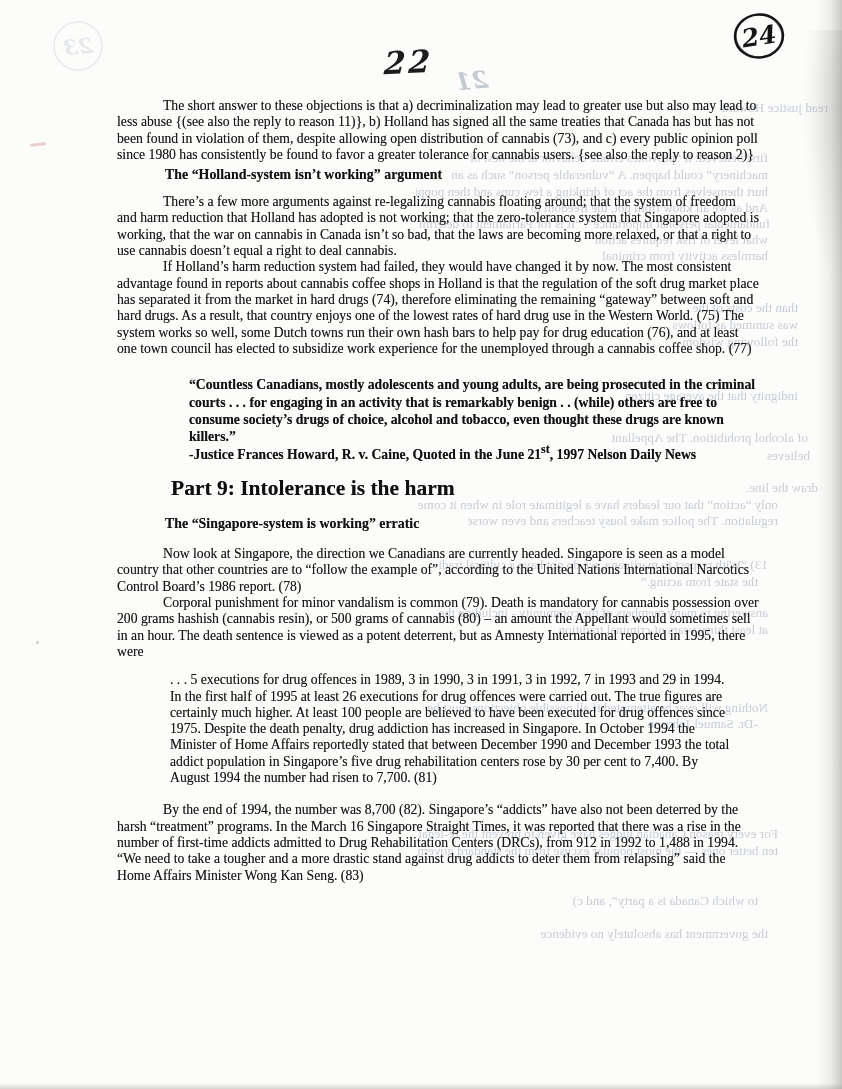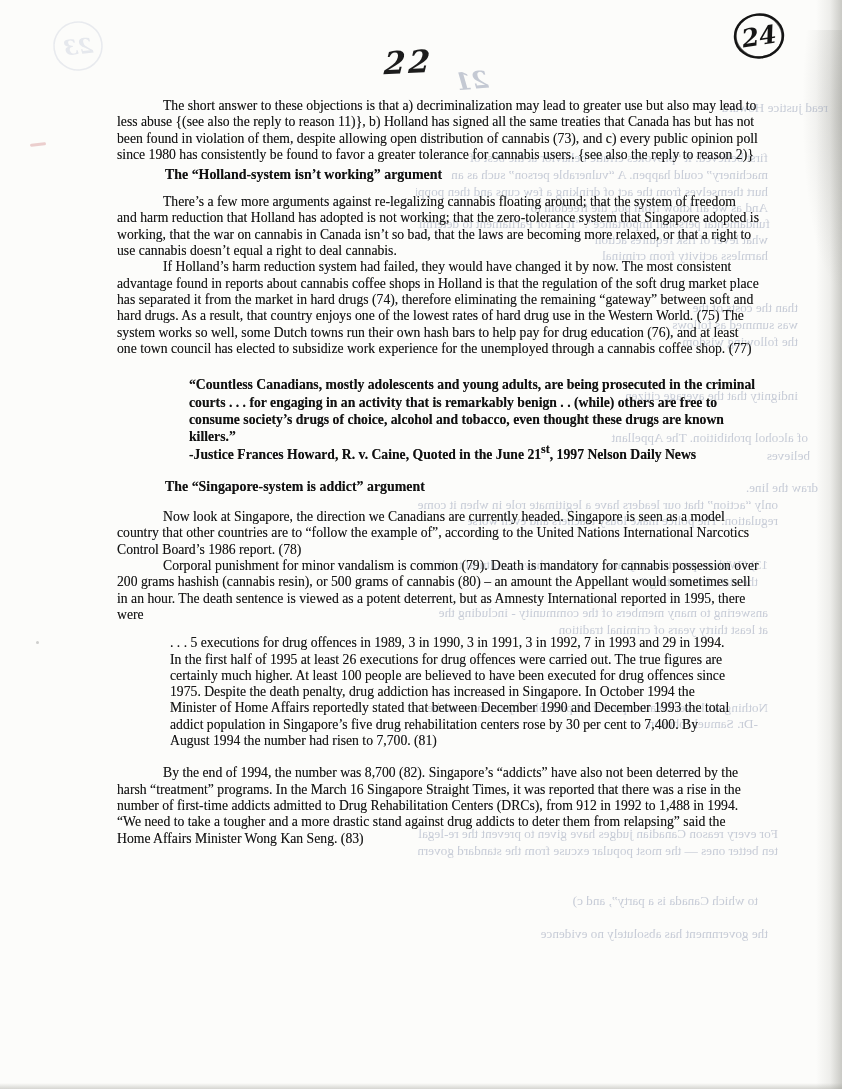--- a/index.html
+++ b/index.html
@@ -141,22 +141,23 @@
     <h3 class="subhead">The “Holland-system isn’t working” argument</h3>
 
     <p>There’s a few more arguments against re-legalizing cannabis floating around; that the system of freedom and harm reduction that Holland has adopted is not working; that the zero-tolerance system that Singapore adopted is working, that the war on cannabis in Canada isn’t so bad, that the laws are becoming more relaxed, or that a right to use cannabis doesn’t equal a right to deal cannabis.</p>
     <p>If Holland’s harm reduction system had failed, they would have changed it by now. The most consistent advantage found in reports about cannabis coffee shops in Holland is that the regulation of the soft drug market place has separated it from the market in hard drugs (74), therefore eliminating the remaining “gateway” between soft and hard drugs. As a result, that country enjoys one of the lowest rates of hard drug use in the Western World. (75) The system works so well, some Dutch towns run their own hash bars to help pay for drug education (76), and at least one town council has elected to subsidize work experience for the unemployed through a cannabis coffee shop. (77)</p>
 
     <div class="bq">
       <p>“Countless Canadians, mostly adolescents and young adults, are being prosecuted in the criminal courts . . . for engaging in an activity that is remarkably benign . .  (while) others are free to consume society’s drugs of choice, alcohol and tobacco, even thought these drugs are known killers.”</p>
       <p><span>-Justice Frances Howard, R. v. Caine, Quoted in the June 21</span><sup>st</sup><span>, 1997 Nelson Daily News</span></p>
     </div>
 
+    <h2 class="part">Part 9: Intolerance is the harm</h2>
 
-    <h3 class="subhead2">The “Singapore-system is addict” argument</h3>
+    <h3 class="subhead2">The “Singapore-system is working” erratic</h3>
 
     <p class="p-now">Now look at Singapore, the direction we Canadians are currently headed. Singapore is seen as a model country that other countries are to “follow the example of”, according to the United Nations International Narcotics Control Board’s 1986 report. (78)</p>
     <p>Corporal punishment for minor vandalism is common (79). Death is mandatory for cannabis possession over 200 grams hashish (cannabis resin), or 500 grams of cannabis (80) – an amount the Appellant would sometimes sell in an hour. The death sentence is viewed as a potent deterrent, but as Amnesty International reported in 1995, there were</p>
 
     <div class="bq2">
       <p>. . . 5 executions for drug offences in 1989, 3 in 1990, 3 in 1991, 3 in 1992, 7 in 1993 and 29 in 1994. In the first half of 1995 at least 26 executions for drug offences were carried out. The true figures are certainly much higher. At least 100 people are believed to have been executed for drug offences since 1975. Despite the death penalty, drug addiction has increased in Singapore. In October 1994 the Minister of Home Affairs reportedly stated that between December 1990 and December 1993 the total addict population in Singapore’s five drug rehabilitation centers rose by 30 per cent to 7,400. By August 1994 the number had risen to 7,700. (81)</p>
     </div>
 
     <p class="p-byend">By the end of 1994, the number was 8,700 (82). Singapore’s “addicts” have also not been deterred by the harsh “treatment” programs. In the March 16 Singapore Straight Times, it was reported that there was a rise in the number of first-time addicts admitted to Drug Rehabilitation Centers (DRCs), from 912 in 1992 to 1,488 in 1994. “We need to take a tougher and a more drastic stand against drug addicts to deter them from relapsing” said the Home Affairs Minister Wong Kan Seng. (83)</p>
   </div>

